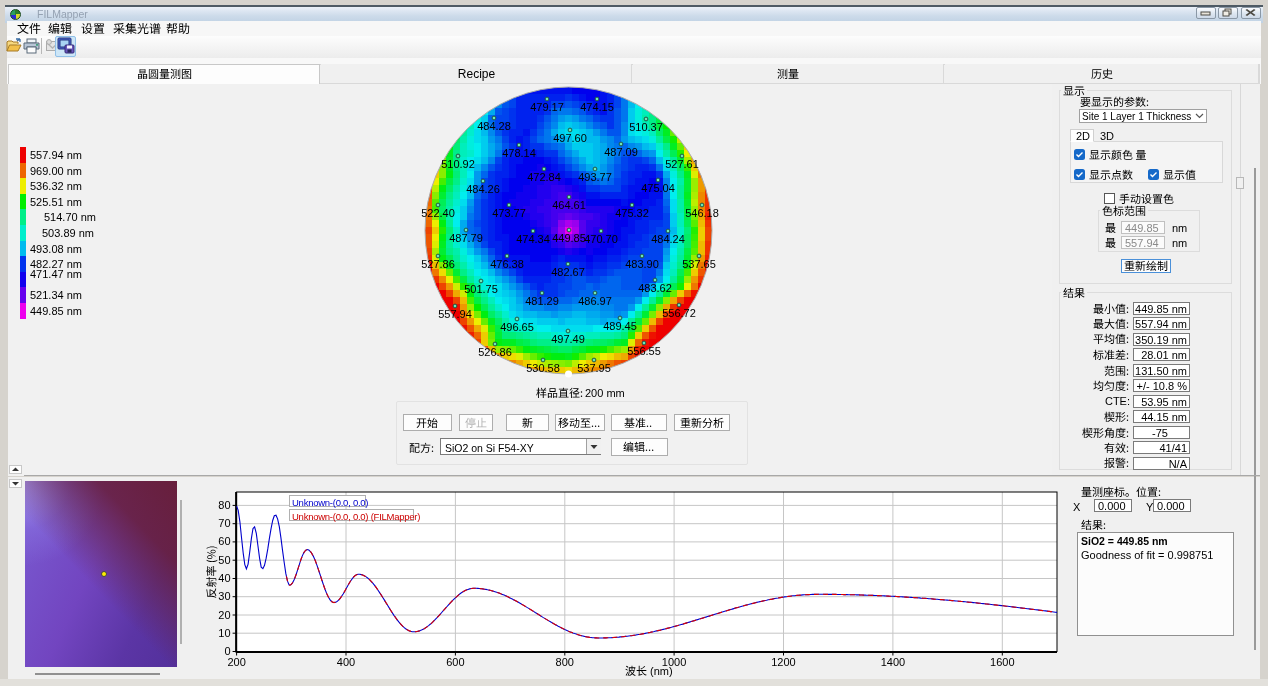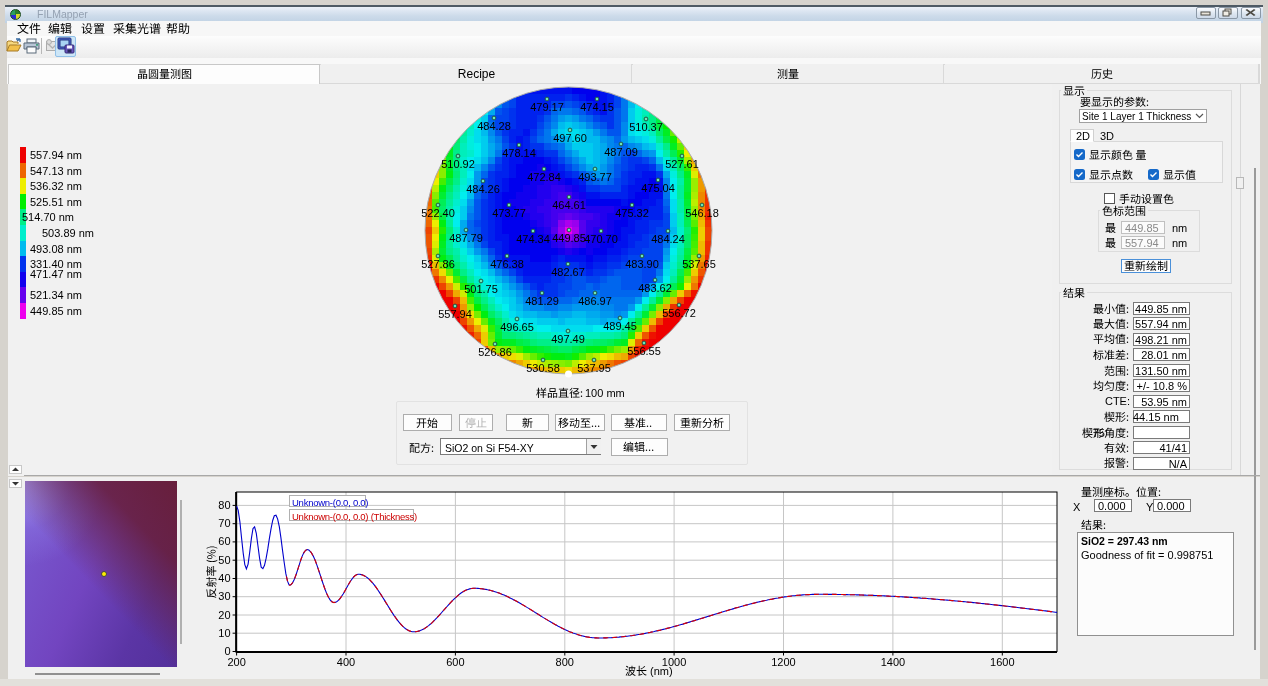--- a/index.html
+++ b/index.html
@@ -249,27 +249,27 @@
     <div style="width:6px;height:15.6px;background:#00ee00"></div>
     <div style="width:6px;height:15.6px;background:#00ee88"></div>
     <div style="width:6px;height:15.6px;background:#00eecc"></div>
     <div style="width:6px;height:15.6px;background:#00bbee"></div>
     <div style="width:6px;height:15.6px;background:#0033ee"></div>
     <div style="width:6px;height:15.6px;background:#1100ee"></div>
     <div style="width:6px;height:15.6px;background:#6600ee"></div>
     <div style="width:6px;height:15.6px;background:#ee00ee"></div>
   </div>
 <div class="t11" style="position:absolute;left:30px;top:149.0px">557.94 nm</div>
-<div class="t11" style="position:absolute;left:30px;top:164.6px">547.13 nm</div>
+<div class="t11" style="position:absolute;left:30px;top:164.6px">969.00 nm</div>
 <div class="t11" style="position:absolute;left:30px;top:180.2px">536.32 nm</div>
 <div class="t11" style="position:absolute;left:30px;top:195.8px">525.51 nm</div>
-<div class="t11" style="position:absolute;left:22px;top:211.4px">514.70 nm</div>
+<div class="t11" style="position:absolute;left:44px;top:211.4px">514.70 nm</div>
 <div class="t11" style="position:absolute;left:42px;top:227.0px">503.89 nm</div>
 <div class="t11" style="position:absolute;left:30px;top:242.6px">493.08 nm</div>
-<div class="t11" style="position:absolute;left:30px;top:258.2px">331.40 nm</div>
+<div class="t11" style="position:absolute;left:30px;top:258.2px">482.27 nm</div>
 <div class="t11" style="position:absolute;left:30px;top:268px">471.47 nm</div>
 <div class="t11" style="position:absolute;left:30px;top:289.4px">521.34 nm</div>
 <div class="t11" style="position:absolute;left:30px;top:305.0px">449.85 nm</div>
 <svg width="1268" height="686" viewBox="0 0 1268 686" style="position:absolute;left:0;top:0">
 <defs>
       <clipPath id="wclip">
         <circle cx="568.5" cy="230.5" r="143.5"></circle>
       </clipPath>
     </defs>
 <g clip-path="url(#wclip)">
@@ -1476,21 +1476,21 @@
     <svg width="48" height="13" viewBox="0 0 48 13">
       <g fill="#000" transform="translate(0,11) scale(0.1100,-0.1100)">
         <use href="#g19" x="0"></use>
         <use href="#g20" x="100"></use>
         <use href="#g21" x="200"></use>
         <use href="#g22" x="300"></use>
         <use href="#g23" x="400"></use>
       </g>
     </svg>
   </div>
-<div class="t11" style="position:absolute;left:585px;top:387px">100 mm</div>
+<div class="t11" style="position:absolute;left:585px;top:387px">200 mm</div>
 <div style="position:absolute;left:396px;top:401px;width:350px;height:62px;border:1px solid #e2e2e2;background:#f1f1f1;border-radius:2px"></div>
 <div style="position:absolute;left:403px;top:414px;width:49px;height:17px;background:#fdfdfd;border:1px solid #adadad;box-sizing:border-box"></div>
 <div style="position:absolute;left:416px;top:416px;">
     <svg width="22" height="13" viewBox="0 0 22 13">
       <g fill="#000" transform="translate(0,11) scale(0.1100,-0.1100)">
         <use href="#g24" x="0"></use>
         <use href="#g25" x="100"></use>
       </g>
     </svg>
   </div>
@@ -1743,21 +1743,21 @@
     <svg width="37" height="13" viewBox="0 0 37 13">
       <g fill="#000" transform="translate(0,11) scale(0.1100,-0.1100)">
         <use href="#g62" x="0"></use>
         <use href="#g63" x="100"></use>
         <use href="#g50" x="200"></use>
         <use href="#g23" x="300"></use>
       </g>
     </svg>
   </div>
 <div style="position:absolute;left:1133px;top:332.5px;width:57px;height:13px;background:#fff;border:1px solid #7a7a7a;box-sizing:border-box"></div>
-<div class="t11" style="position:absolute;left:1133px;top:333.5px;width:54px;text-align:right">498.21 nm</div>
+<div class="t11" style="position:absolute;left:1133px;top:333.5px;width:54px;text-align:right">350.19 nm</div>
 <div style="position:absolute;left:1093px;top:348px;">
     <svg width="37" height="13" viewBox="0 0 37 13">
       <g fill="#000" transform="translate(0,11) scale(0.1100,-0.1100)">
         <use href="#g52" x="0"></use>
         <use href="#g34" x="100"></use>
         <use href="#g64" x="200"></use>
         <use href="#g23" x="300"></use>
       </g>
     </svg>
   </div>
@@ -1792,34 +1792,34 @@
 <div style="position:absolute;left:1104px;top:410px;">
     <svg width="26" height="13" viewBox="0 0 26 13">
       <g fill="#000" transform="translate(0,11) scale(0.1100,-0.1100)">
         <use href="#g67" x="0"></use>
         <use href="#g68" x="100"></use>
         <use href="#g23" x="200"></use>
       </g>
     </svg>
   </div>
 <div style="position:absolute;left:1133px;top:410.0px;width:57px;height:13px;background:#fff;border:1px solid #7a7a7a;box-sizing:border-box"></div>
-<div class="t11" style="position:absolute;left:1133px;top:411.0px;width:54px;">44.15 nm</div>
+<div class="t11" style="position:absolute;left:1133px;top:411.0px;width:54px;text-align:right">44.15 nm</div>
 <div style="position:absolute;left:1082px;top:426px;">
     <svg width="48" height="13" viewBox="0 0 48 13">
       <g fill="#000" transform="translate(0,11) scale(0.1100,-0.1100)">
         <use href="#g67" x="0"></use>
         <use href="#g68" x="100"></use>
         <use href="#g69" x="200"></use>
         <use href="#g66" x="300"></use>
         <use href="#g23" x="400"></use>
       </g>
     </svg>
   </div>
 <div style="position:absolute;left:1133px;top:425.5px;width:57px;height:13px;background:#fff;border:1px solid #7a7a7a;box-sizing:border-box"></div>
-<div class="t11" style="position:absolute;left:1089px;top:426.5px;width:54px;text-align:left">-75</div>
+<div class="t11" style="position:absolute;left:1133px;top:426.5px;width:54px;text-align:center">-75</div>
 <div style="position:absolute;left:1104px;top:441px;">
     <svg width="26" height="13" viewBox="0 0 26 13">
       <g fill="#000" transform="translate(0,11) scale(0.1100,-0.1100)">
         <use href="#g70" x="0"></use>
         <use href="#g71" x="100"></use>
         <use href="#g23" x="200"></use>
       </g>
     </svg>
   </div>
 <div style="position:absolute;left:1133px;top:441.0px;width:57px;height:13px;background:#fff;border:1px solid #7a7a7a;box-sizing:border-box"></div>
@@ -1936,21 +1936,21 @@
         <use href="#g78" x="200"></use>
         <use href="#g79" x="322"></use>
         <use href="#g80" x="356"></use>
         <use href="#g81" x="448"></use>
       </g>
     </svg>
   </div>
 <div style="position:absolute;left:289px;top:495px;width:77px;height:12px;background:#fff;border:1px solid #b0b0b0;box-sizing:border-box"></div>
 <div style="position:absolute;left:292px;top:496.5px;color:#0000cc;font:9.5px 'Liberation Sans',sans-serif;letter-spacing:-0.25px;white-space:nowrap">Unknown-(0.0, 0.0)</div>
 <div style="position:absolute;left:289px;top:509px;width:125px;height:12px;background:#fff;border:1px solid #b0b0b0;box-sizing:border-box"></div>
-<div style="position:absolute;left:292px;top:510.5px;color:#cc0000;font:9.5px 'Liberation Sans',sans-serif;letter-spacing:-0.25px;white-space:nowrap">Unknown-(0.0, 0.0) (Thickness)</div>
+<div style="position:absolute;left:292px;top:510.5px;color:#cc0000;font:9.5px 'Liberation Sans',sans-serif;letter-spacing:-0.25px;white-space:nowrap">Unknown-(0.0, 0.0) (FILMapper)</div>
 <div style="position:absolute;left:1081px;top:485px;">
     <svg width="81" height="13" viewBox="0 0 81 13">
       <g fill="#000" transform="translate(0,11) scale(0.1100,-0.1100)">
         <use href="#g14" x="0"></use>
         <use href="#g15" x="100"></use>
         <use href="#g82" x="200"></use>
         <use href="#g52" x="300"></use>
         <use href="#g83" x="400"></use>
         <use href="#g84" x="500"></use>
         <use href="#g5" x="600"></use>
@@ -1969,15 +1969,15 @@
 <div style="position:absolute;left:1081px;top:518px;">
     <svg width="26" height="13" viewBox="0 0 26 13">
       <g fill="#000" transform="translate(0,11) scale(0.1100,-0.1100)">
         <use href="#g58" x="0"></use>
         <use href="#g59" x="100"></use>
         <use href="#g23" x="200"></use>
       </g>
     </svg>
   </div>
 <div style="position:absolute;left:1077px;top:532px;width:157px;height:104px;background:#fcfcfc;border:1px solid #909090;box-sizing:border-box">
-<div style="margin:2px 0 0 3px;font-weight:bold;font-size:10.5px" class="t11">SiO2 = 297.43 nm</div>
+<div style="margin:2px 0 0 3px;font-weight:bold;font-size:10.5px" class="t11">SiO2 = 449.85 nm</div>
 <div class="t11" style="margin:2px 0 0 3px">Goodness of fit = 0.998751</div>
   </div>
 <div style="position:absolute;left:0px;top:679px;width:1268px;height:7px;background:#e2e0db"></div>
 </body></html>

